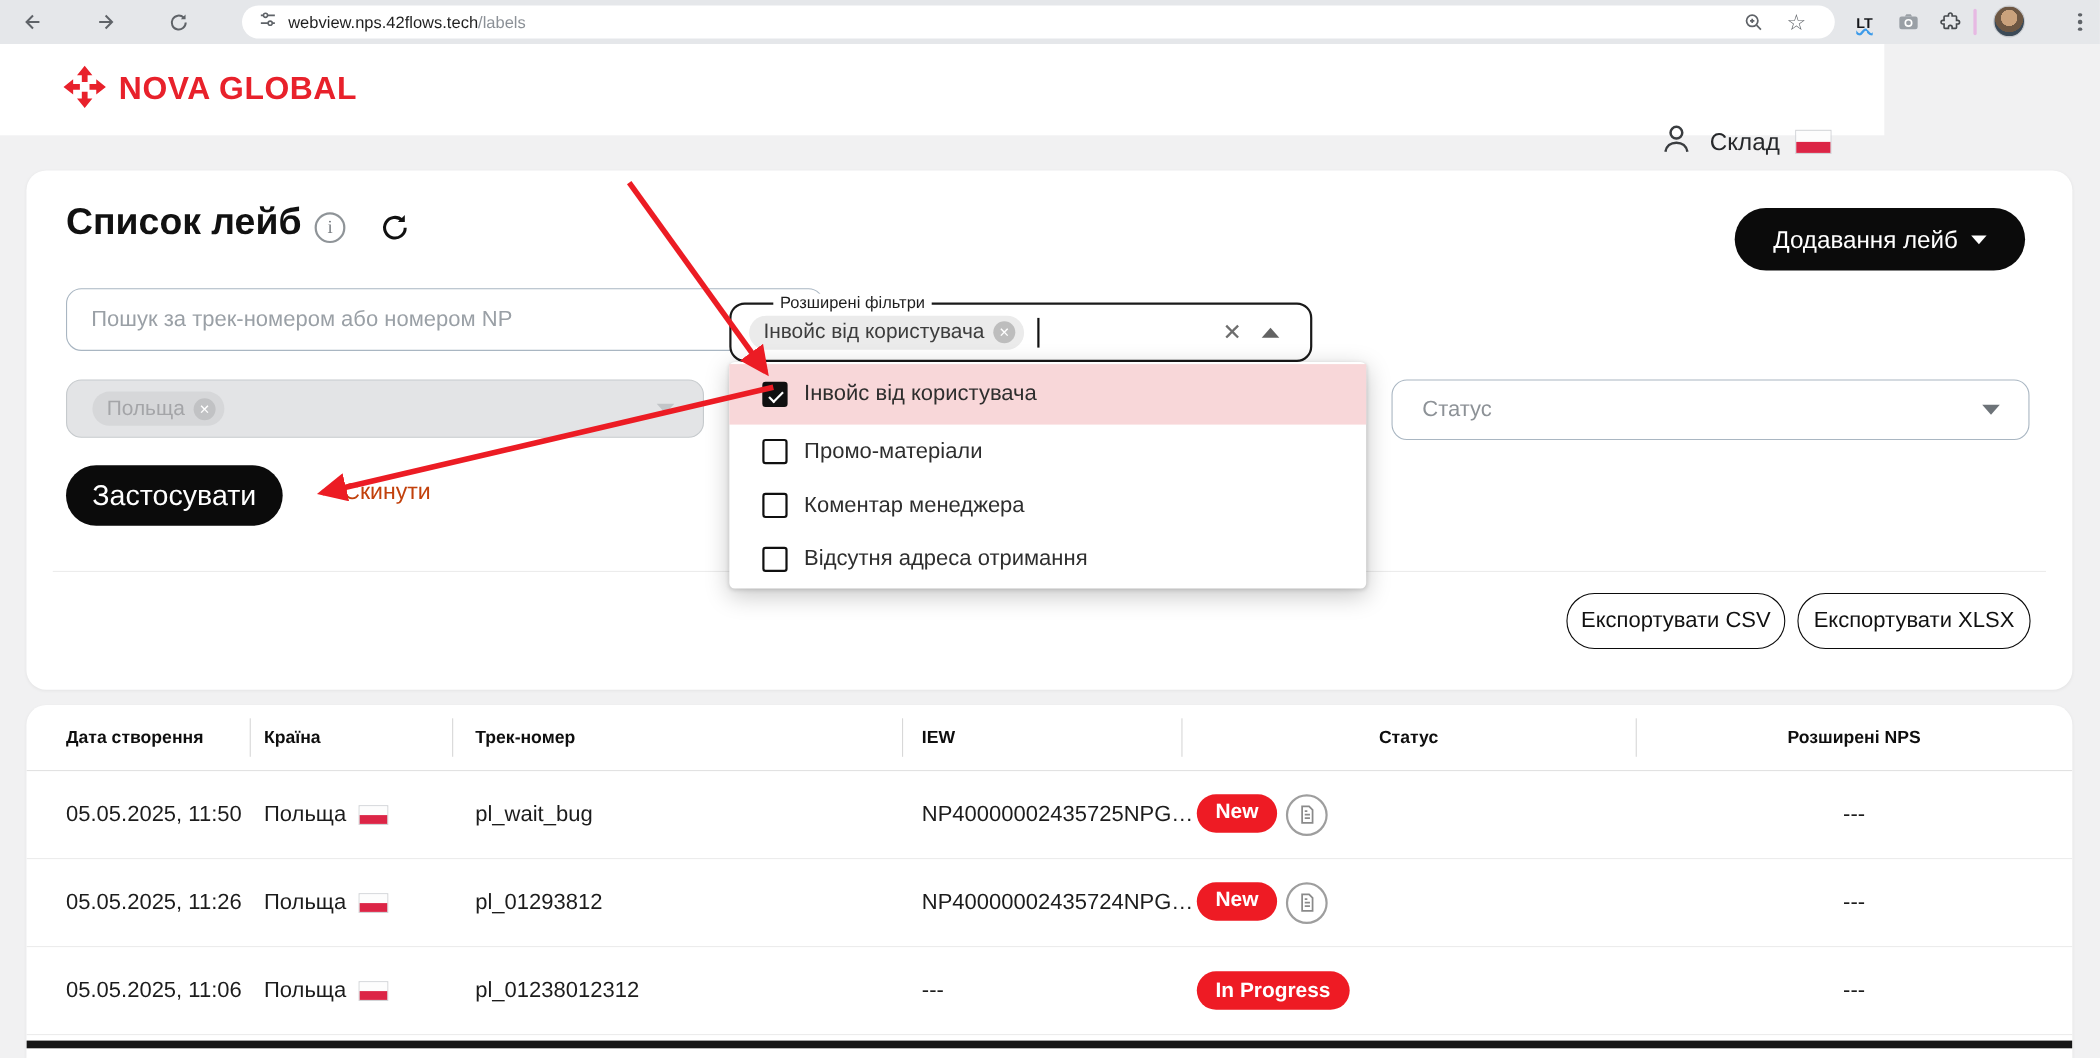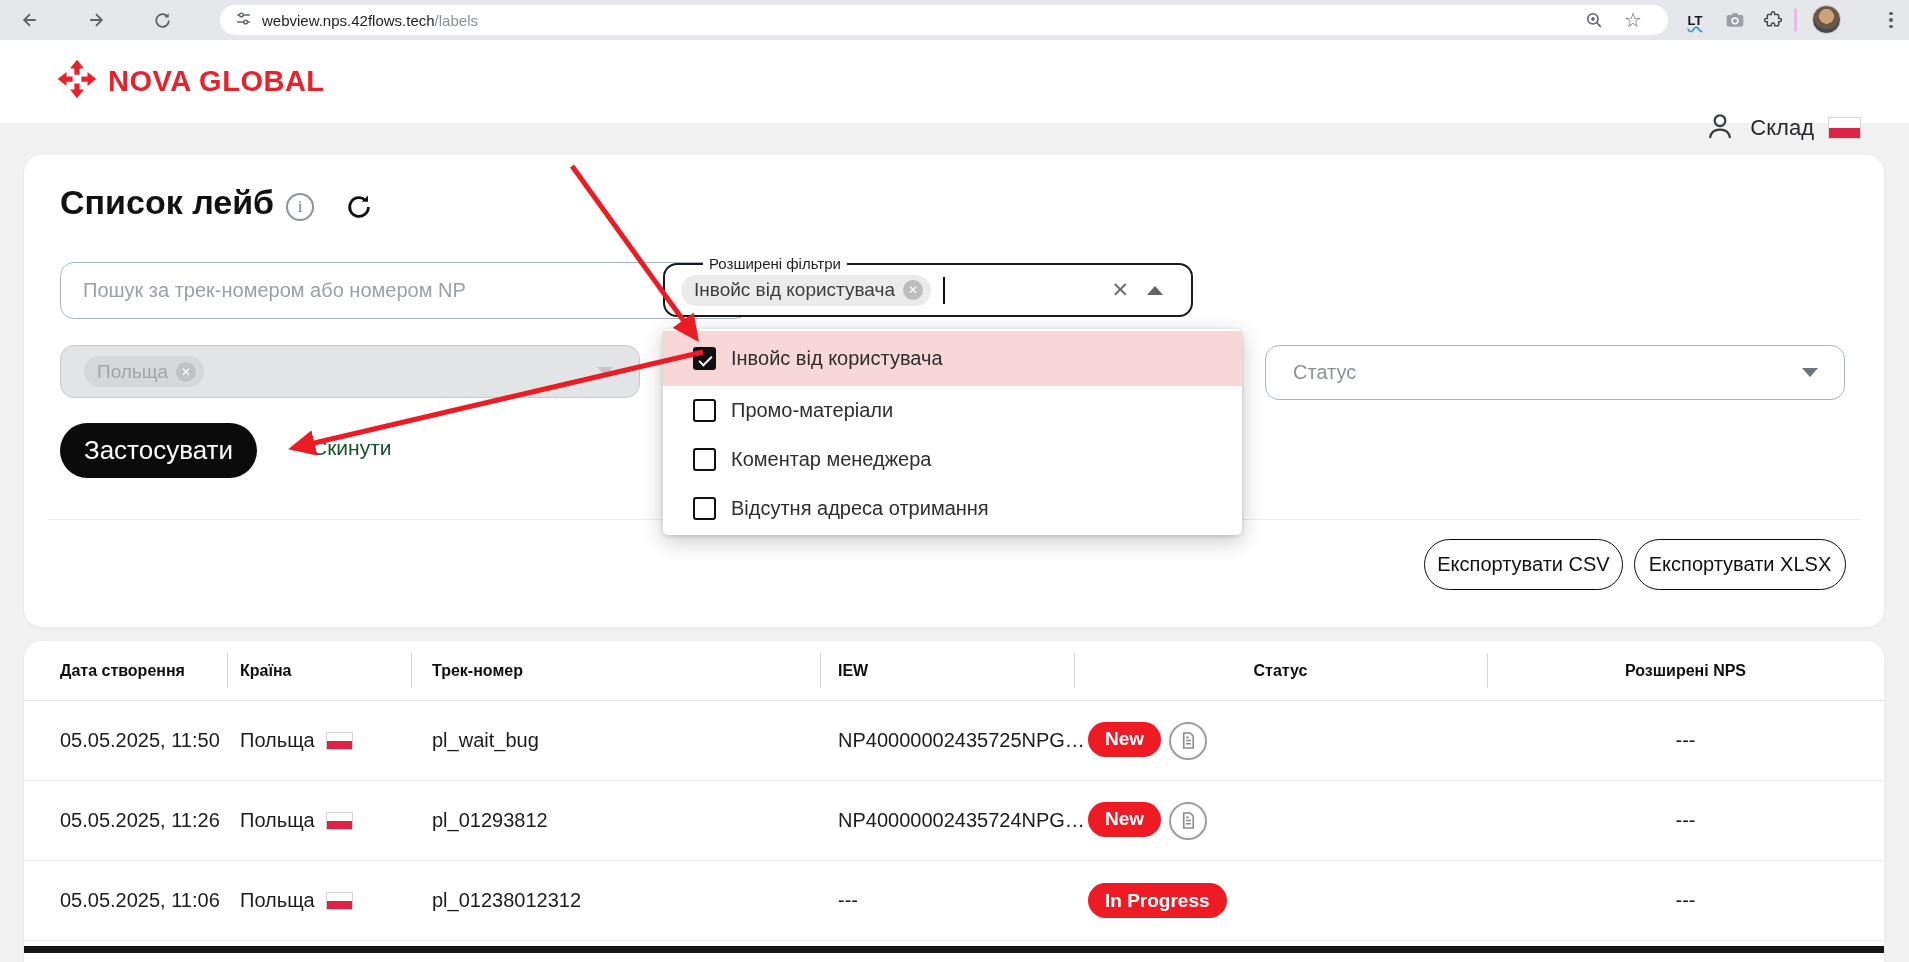--- a/index.html
+++ b/index.html
@@ -18,21 +18,21 @@
   .omnibox .url .path { color:#8b9096; }
   .omni-right { position:absolute; top:0; height:30px; display:flex; align-items:center; }
   .ext-ico { position:absolute; top:5px; width:30px; height:30px; display:flex; align-items:center; justify-content:center; }
   .lt-badge { font-size:13px; font-weight:bold; color:#15171a; text-decoration: underline wavy #3d9be9 1.5px; }
   .profile-divider { position:absolute; left:1794px; top:8px; width:3px; height:24px; background:#e7b9e3; border-radius:2px; }
   .avatar { position:absolute; left:1812px; top:5px; width:29px; height:29px; border-radius:50%;
             background:radial-gradient(circle at 50% 38%, #caa27c 0 34%, #6d5743 35% 60%, #3c4a57 61%); border:1px solid #c7c9cd; }
   .dots { position:absolute; left:1884px; top:7px; width:14px; height:26px; display:flex; flex-direction:column; align-items:center; justify-content:center; gap:3px; }
   .dots i { width:3.5px; height:3.5px; background:#5f6368; border-radius:50%; }
   
-  .app-header { position:absolute; top:40px; left:0; width:1909px; height:83px; background:#ffffff; z-index:4; }
+  .app-header { position:absolute; top:40px; left:0; width:1713px; height:83px; background:#ffffff; z-index:4; }
   .brand { position:absolute; left:56px; top:18px; display:flex; align-items:center; gap:10px; }
   .brand-name { font-size:29px; font-weight:bold; color:#e8212b; letter-spacing:.5px; }
   .hdr-right { position:absolute; right:48px; top:22px; display:flex; align-items:center; gap:14px;margin-top:48px; }
   .hdr-user { font-size:22px; color:#26282b; }
   .flag { display:inline-block; border:1px solid #d2d4d7; }
   .flag > i { display:block; }
   .flag .w { background:#fdfdfd; }
   .flag .r { background:#dc2546; }
   
   .card { position:absolute; left:24px; width:1860px; background:#ffffff; border-radius:18px; box-shadow:0 1px 3px rgba(0,0,0,.05); }
@@ -43,37 +43,37 @@
   .info-ico { position:absolute; left:262px; top:38px; width:28px; height:28px; border-radius:50%; border:2px solid #8f9498;
               color:#7a7f83; font-size:17px; font-family:"Liberation Serif",serif; display:flex; align-items:center; justify-content:center; }
   .refresh-ico { position:absolute; left:320px; top:37px; width:30px; height:30px; }
   .btn-black { background:#0b0b0b; color:#fff; border:none; border-radius:29px; display:flex; align-items:center; justify-content:center; cursor:pointer; }
   #add-btn { position:absolute; left:1553px; top:34px; width:264px; height:57px; font-size:22px; gap:12px; }
   #add-btn .caret-down { border-left:7px solid transparent; border-right:7px solid transparent; border-top:8px solid #ffffff; }
   
   .search-input { position:absolute; left:36px; top:107px; width:689px; height:57px; border:1px solid #a9b6c2; border-radius:14px;
                   padding:0 22px; font-size:20px; color:#be185d; outline:none; font-family:inherit; }
   .search-input::placeholder { color:#9aa0a6; }
-  .adv-field { position:absolute; left:639px; top:108px; width:530px; height:54px; border:2px solid #1a1a1a; border-radius:14px; background:#fff; display:flex; align-items:center; padding-left:16px; }
+  .adv-field { position:absolute; left:639px; top:120px; width:530px; height:54px; border:2px solid #1a1a1a; border-radius:14px; background:#fff; display:flex; align-items:center; padding-left:16px; }
   .adv-label { position:absolute; left:38px; top:-10px; background:#fff; padding:0 6px; font-size:15px; color:#1e1e1e; }
   .chip { display:inline-flex; align-items:center; gap:8px; background:#ebebeb; border-radius:16px; height:31px; padding:0 8px 0 13px; font-size:19px; color:#3d3d3d; }
   .chip .x-circle { width:20px; height:20px; border-radius:50%; background:#bdbdbd; color:#fff; font-size:12px; font-weight:bold; display:flex; align-items:center; justify-content:center; }
   .text-cursor { width:2px; height:27px; background:#111; margin-left:12px; }
   .adv-clear { position:absolute; right:62px; top:13px; font-size:21px; color:#6e6e6e; }
   .caret-up-sm { position:absolute; right:28px; top:21px; border-left:8px solid transparent; border-right:8px solid transparent; border-bottom:9px solid #636363; }
   .country-field { position:absolute; left:36px; top:190px; width:580px; height:53px; background:#e3e4e6; border:1px solid #c6cacd; border-radius:14px; display:flex; align-items:center; padding-left:23px; }
   .chip.disabled { background:#d6d7d9; color:#a4a5a8; }
   .chip.disabled .x-circle { background:#c1c2c4; }
   .caret-down-sm { border-left:8px solid transparent; border-right:8px solid transparent; border-top:9px solid #6d7378; }
   .country-field .caret-down-sm { position:absolute; right:26px; border-top-color:#c2c5c8; }
   .status-field { position:absolute; left:1241px; top:190px; width:580px; height:55px; background:#fff; border:1px solid #a9b6c2; border-radius:14px; display:flex; align-items:center; padding-left:27px; }
   .status-field .ph { font-size:20px; color:#8d9297; }
   .status-field .caret-down-sm { position:absolute; right:26px; }
   #apply-btn { position:absolute; left:36px; top:268px; width:197px; height:55px; font-size:26px; }
-  #reset-btn { position:absolute; left:288px; top:281px; font-size:21px; color:#14532d; background:none; border:none; cursor:pointer; font-family:inherit; }
+  #reset-btn { position:absolute; left:288px; top:281px; font-size:21px; color:#c2410c; background:none; border:none; cursor:pointer; font-family:inherit; }
   .card-divider { position:absolute; left:24px; right:24px; top:364px; height:1px; background:#ececec; }
   .btn-outline { position:absolute; top:384px; height:51px; background:#fff; border:1.5px solid #0b0b0b; border-radius:26px;
                  font-size:20px; color:#111; display:flex; align-items:center; justify-content:center; cursor:pointer; font-family:inherit; }
   #csv-btn  { left:1400px; width:199px; }
   #xlsx-btn { left:1610px; width:212px; }
   
   .dropdown { position:absolute; left:639px; top:174px; width:579px; height:206px; background:#fff; border-radius:5px;
               box-shadow:0 6px 22px rgba(0,0,0,.22), 0 1px 4px rgba(0,0,0,.15); z-index:20; padding:2px 0; }
   .option { height:49px; display:flex; align-items:center; gap:15px; padding-left:30px; font-size:20px; color:#2e2e2e; cursor:pointer; }
   .option.selected { background:#f8d7d9; height:55px; }
@@ -191,20 +191,24 @@
 
 <div class="card" id="filters-card">
   <div class="page-title">Список лейб</div>
   <div class="info-ico">i</div>
   <div class="refresh-ico">
     <svg width="30" height="30" viewBox="0 0 24 24" fill="none" stroke="#111" stroke-width="2.2">
         <path d="M19.5 12a7.5 7.5 0 1 1-2.2-5.3"></path>
         <path d="M19.8 2.8v5h-5" fill="#111" stroke="none" transform="translate(-0.6,0)"></path>
       </svg>
   </div>
+  <button class="btn-black" id="add-btn">
+    <span>Додавання лейб</span>
+      <span class="caret-down"></span>
+  </button>
 
   <input class="search-input" placeholder="Пошук за трек-номером або номером NP" style="">
 
   <div class="adv-field">
     <span class="adv-label">Розширені фільтри</span>
     <span class="chip">
       <span>Інвойс від користувача</span>
       <span class="x-circle">✕</span>
     </span>
     <span class="text-cursor"></span>

